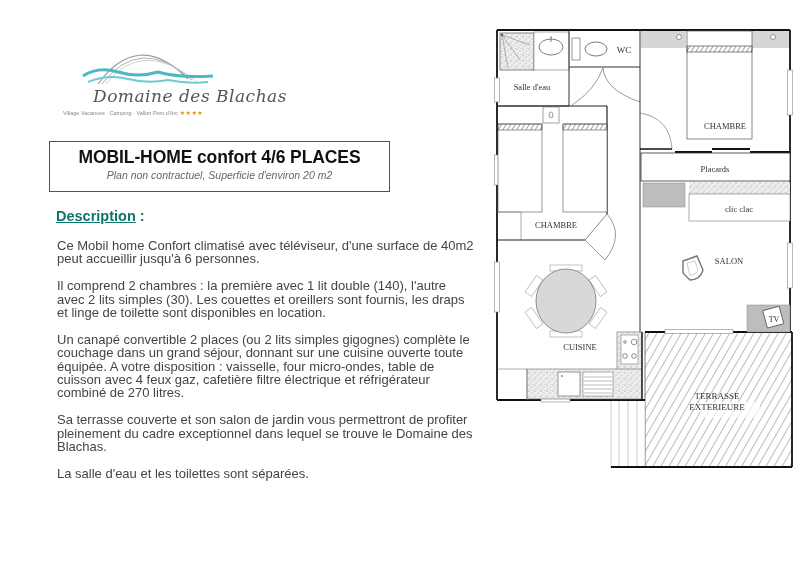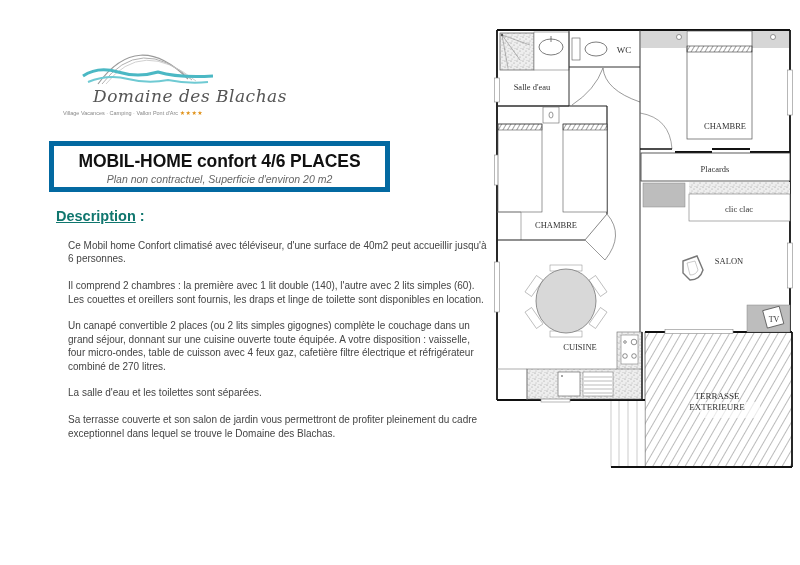--- a/index.html
+++ b/index.html
@@ -2,26 +2,26 @@
 <html><head>
   <meta charset="utf-8">
   <style>
     html, body { margin: 0; padding: 0; background: #ffffff; }
     body { width: 800px; height: 565px; position: relative; overflow: hidden; font-family: "Liberation Sans", sans-serif; color: #333; }
     .logo { position: absolute; left: 38px; top: 34px; width: 210px; height: 90px; }
     .logo svg { display: block; }
     .logo .brand { position: absolute; left: 22px; top: 52px; font-family: "DejaVu Serif", serif; font-style: italic; font-size: 17px; color: #555; letter-spacing: 0.5px; white-space: nowrap; margin-left: 33px; }
     .logo .tagline { position: absolute; left: 25px; top: 75px; font-size: 5.5px; color: #888; white-space: nowrap; }
     .logo .stars { color: #e0921a; font-size: 6px; letter-spacing: 0.5px; }
-    .titlebox { position: absolute; left: 49px; top: 141px; width: 341px; height: 51px; border: 5px solid #0369a1; box-sizing: border-box; text-align: center; }
+    .titlebox { position: absolute; left: 49px; top: 141px; width: 341px; height: 51px; border: 1px solid #0369a1; box-sizing: border-box; text-align: center; }
     .titlebox .title { font-size: 17.5px; font-weight: bold; color: #111; margin-top: 5px; letter-spacing: -0.1px; }
     .titlebox .subtitle { font-size: 10.5px; font-style: italic; color: #666; margin-top: 1px; }
     .desc-heading { position: absolute; left: 56px; top: 208px; font-size: 14.5px; font-weight: bold; color: #0f766e; }
     .desc-heading span.u { text-decoration: underline; }
-    .desc-body { position: absolute; left: 68px; top: 239px; width: 420px; font-size: 10px; line-height: 13.4px; color: #444; }
+    .desc-body { position: absolute; left: 57px; top: 239px; width: 420px; font-size: 13px; line-height: 13.4px; color: #444; }
     .desc-body p { margin: 0 0 13.4px 0; }
     .plan { position: absolute; left: 490px; top: 22px; width: 310px; height: 455px; }
     .plan text { font-family: "Liberation Serif", serif; fill: #333; }
   </style>
 </head>
 <body>
 
 <div class="logo">
   <svg width="210" height="60" viewBox="0 0 210 60">
     <path d="M60 50 Q100 -5 150 45" stroke="#9a9a9a" stroke-width="1.2" fill="none"></path>
@@ -36,24 +36,24 @@
 
 <div class="titlebox">
   <div class="title">MOBIL-HOME confort 4/6 PLACES</div>
   <div class="subtitle">Plan non contractuel, Superficie d'environ 20 m2</div>
 </div>
 
 <div class="desc-heading"><span class="u">Description</span><span> :</span></div>
 
 <div class="desc-body">
   <p>Ce Mobil home Confort climatisé avec téléviseur, d'une surface de 40m2 peut accueillir jusqu'à 6 personnes.</p>
-  <p>Il comprend 2 chambres : la première avec 1 lit double (140), l'autre avec 2 lits simples (60). Les couettes et oreillers sont fournis, les draps et linge de toilette sont disponibles en location.</p>
+  <p>Il comprend 2 chambres : la première avec 1 lit double (140), l'autre avec 2 lits simples (30). Les couettes et oreillers sont fournis, les draps et linge de toilette sont disponibles en location.</p>
   <p>Un canapé convertible 2 places (ou 2 lits simples gigognes) complète le couchage dans un grand séjour, donnant sur une cuisine ouverte toute équipée. A votre disposition : vaisselle, four micro-ondes, table de cuisson avec 4 feux gaz, cafetière filtre électrique et réfrigérateur combiné de 270 litres.</p>
+  <p>Sa terrasse couverte et son salon de jardin vous permettront de profiter pleinement du cadre exceptionnel dans lequel se trouve le Domaine des Blachas.</p>
   <p>La salle d'eau et les toilettes sont séparées.</p>
-  <p>Sa terrasse couverte et son salon de jardin vous permettront de profiter pleinement du cadre exceptionnel dans lequel se trouve le Domaine des Blachas.</p>
 </div>
 
 <div class="plan">
   <svg width="310" height="455" viewBox="490 22 310 455" xmlns="http://www.w3.org/2000/svg">
     <defs>
       <pattern id="hatch" patternUnits="userSpaceOnUse" width="7" height="7" patternTransform="rotate(30)">
         <line x1="0" y1="0" x2="0" y2="7" stroke="#555" stroke-width="0.8"></line>
       </pattern>
       <pattern id="hatchS" patternUnits="userSpaceOnUse" width="4" height="4" patternTransform="rotate(30)">
         <line x1="0" y1="0" x2="0" y2="4" stroke="#333" stroke-width="0.9"></line>

